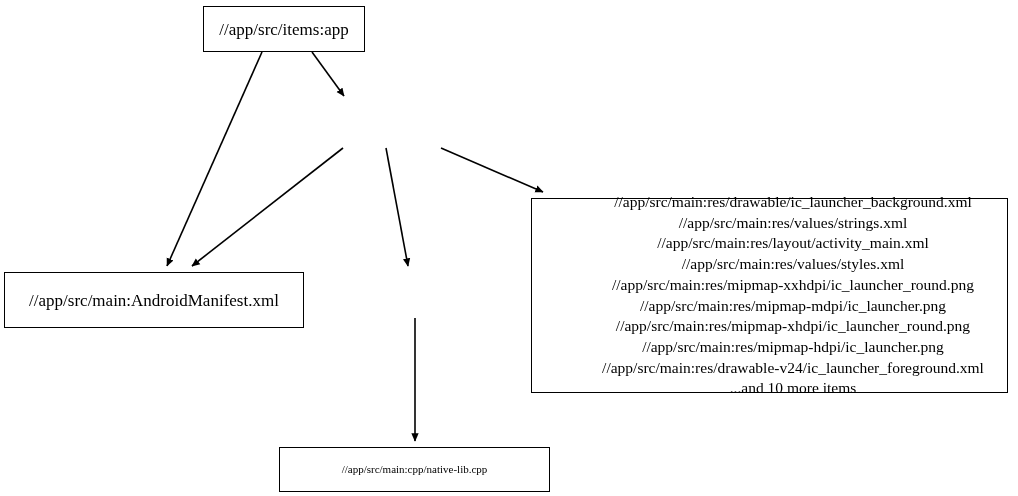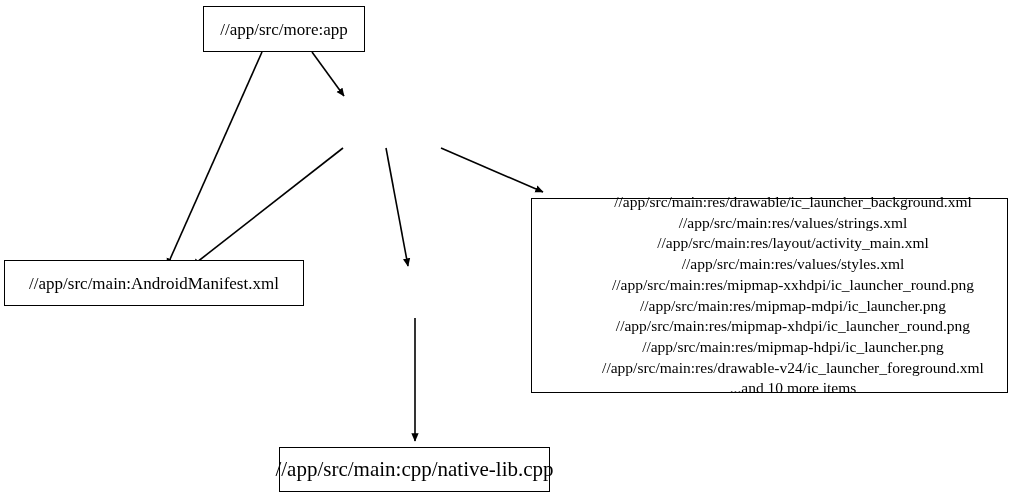--- a/index.html
+++ b/index.html
@@ -37,25 +37,25 @@
     line-height: 1.0;
   }
   .node-label {
     display: block;
     white-space: pre;
     text-align: center;
   }
   
   #node-app        { left: 203px; top: 6px;   width: 162px; height: 46px;  font-size: 17px; }
   #node-lib        { left: 302px; top: 103px; width: 155px; height: 45px;  font-size: 17px; }
-  #node-manifest   { left: 4px;   top: 260px; width: 300px; height: 46px;  font-size: 17px; }
+  #node-manifest   { left: 4px;   top: 272px; width: 300px; height: 56px;  font-size: 17px; }
   #node-jnilib     { left: 323px; top: 272px; width: 185px; height: 46px;  font-size: 17px; }
   #node-res        { left: 531px; top: 198px; width: 477px; height: 195px; font-size: 15.5px; padding-left: 47px; }
   #node-res .node-label { line-height: 1.335; }
-  #node-cpp        { left: 279px; top: 447px; width: 271px; height: 45px;  font-size: 21px; }
+  #node-cpp        { left: 279px; top: 447px; width: 271px; height: 45px;  font-size: 11px; }
 </style>
 </head>
 <body>
 
 <div id="graph-canvas">
 
   <svg id="edge-layer" viewBox="0 0 1018 496" width="1018" height="496" xmlns="http://www.w3.org/2000/svg">
     <defs>
       <marker id="arrowhead" viewBox="0 0 10 10" refX="9.2" refY="5" markerWidth="5.2" markerHeight="5.2" orient="auto-start-reverse">
         <path d="M 0 0.6 L 10 5 L 0 9.4 z" fill="#000000"></path>
@@ -69,21 +69,21 @@
     <line x1="343" y1="148" x2="192" y2="266" stroke="#000000" stroke-width="1.6" marker-end="url(#arrowhead)"></line>
 
     <line x1="386" y1="148" x2="408" y2="266" stroke="#000000" stroke-width="1.6" marker-end="url(#arrowhead)"></line>
 
     <line x1="441" y1="148" x2="543" y2="192" stroke="#000000" stroke-width="1.6" marker-end="url(#arrowhead)"></line>
 
     <line x1="415" y1="318" x2="415" y2="441" stroke="#000000" stroke-width="1.6" marker-end="url(#arrowhead)"></line>
   </svg>
 
   <div class="node" id="node-app">
-    <span class="node-label">//app/src/more:app</span>
+    <span class="node-label">//app/src/items:app</span>
   </div>
 
 
   <div class="node" id="node-manifest">
     <span class="node-label">//app/src/main:AndroidManifest.xml</span>
   </div>
 
 
   <div class="node" id="node-res">
     <span class="node-label">//app/src/main:res/drawable/ic_launcher_background.xml

